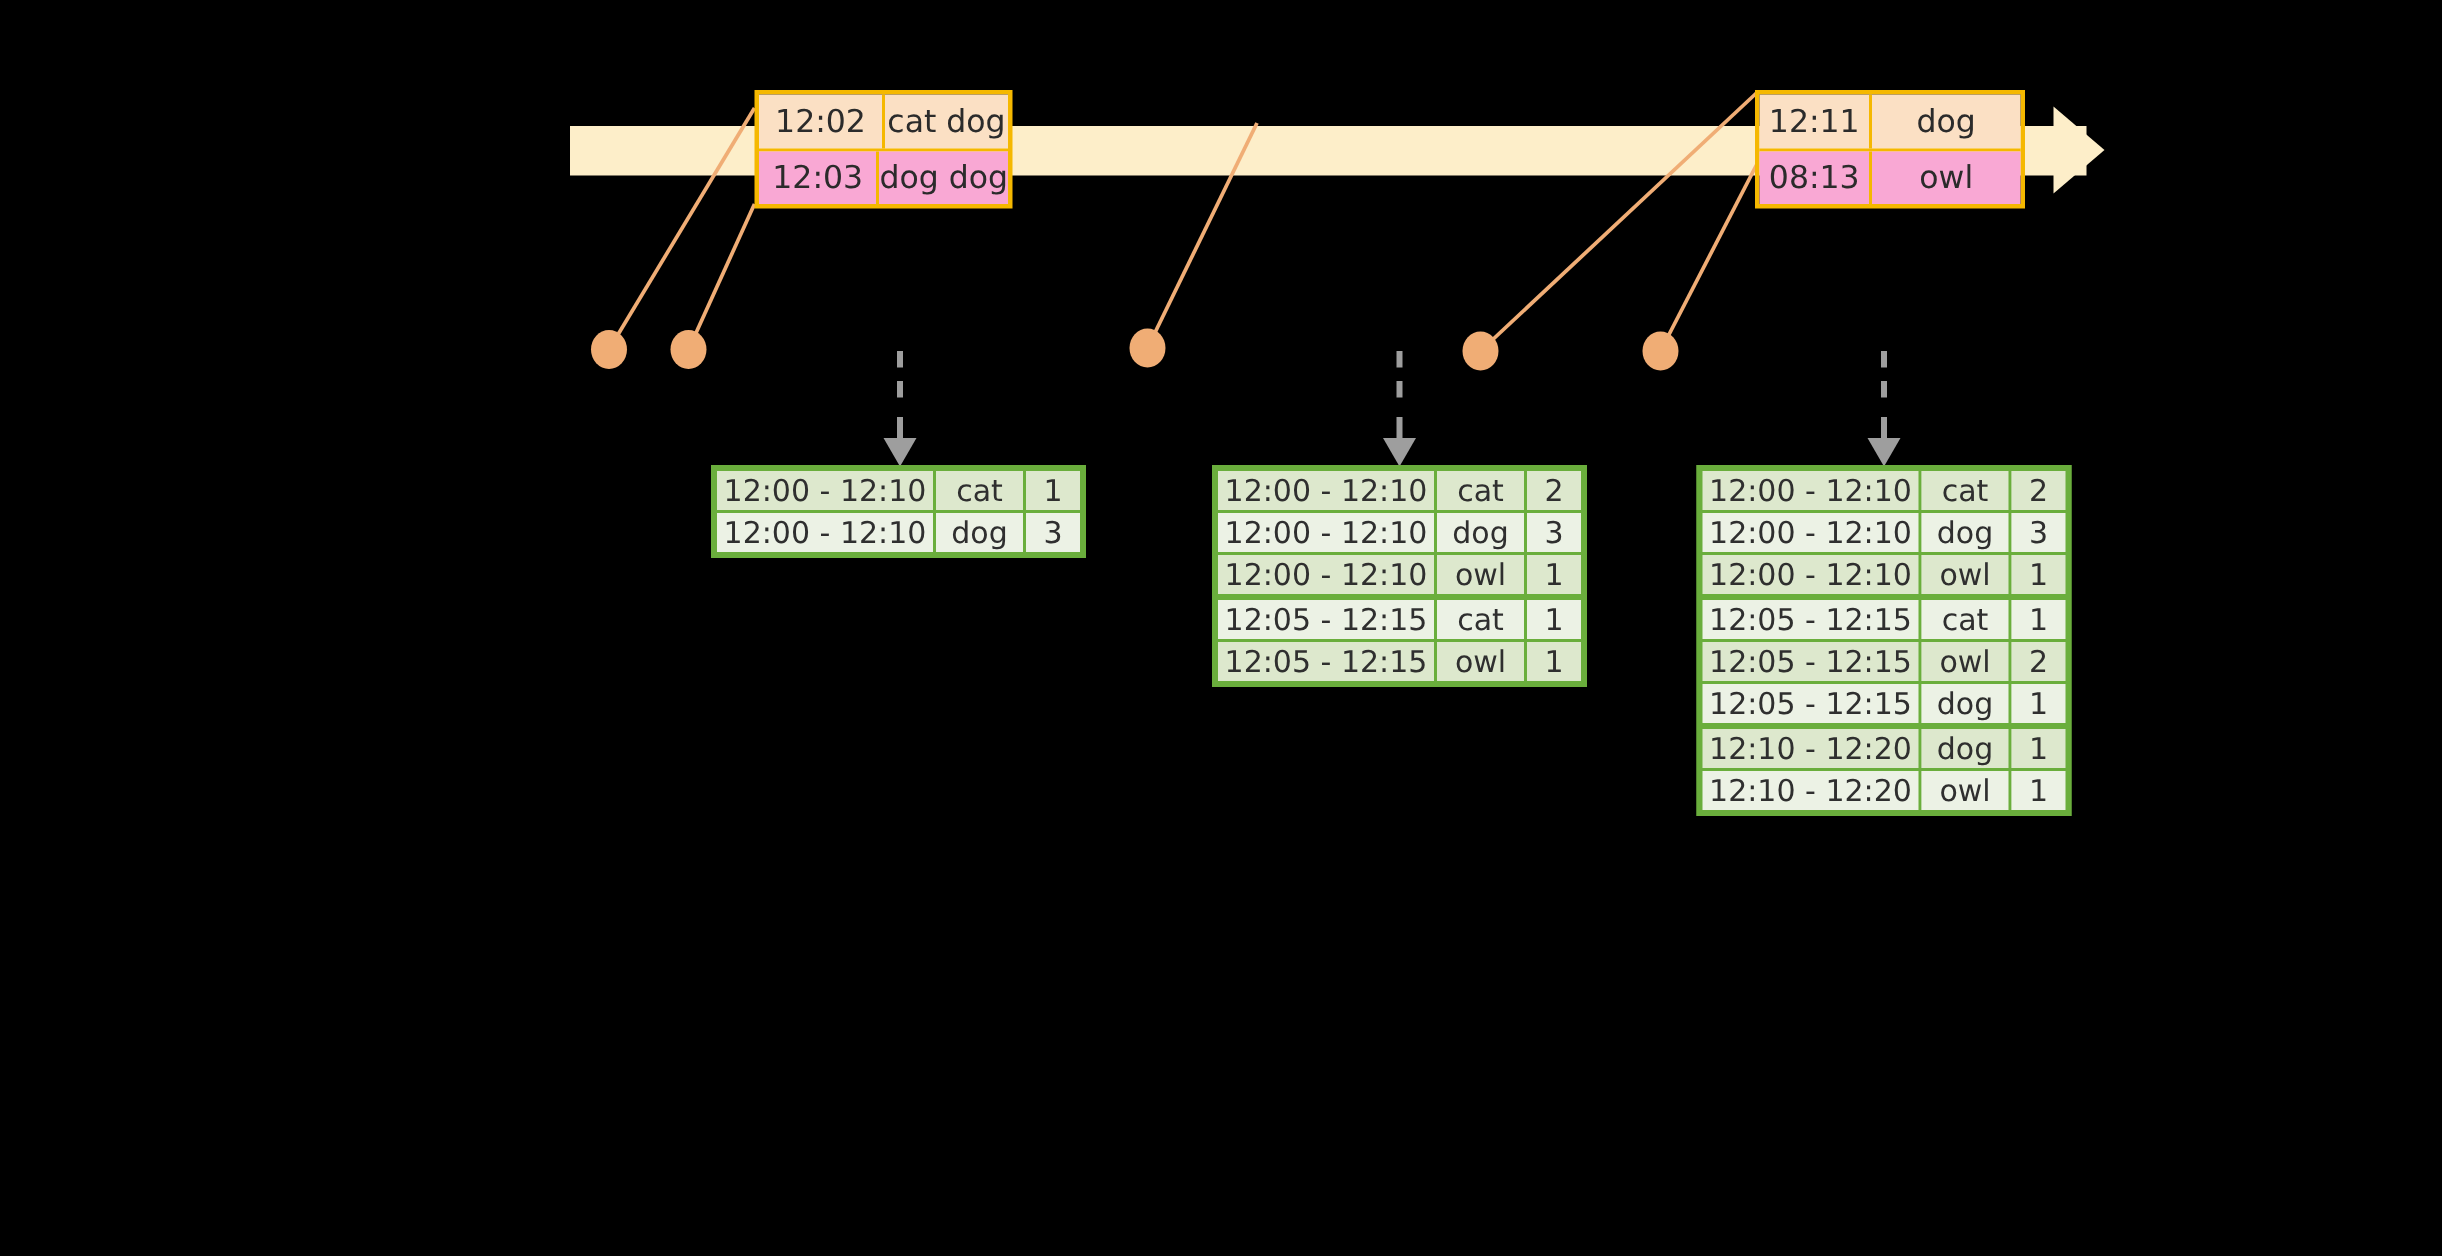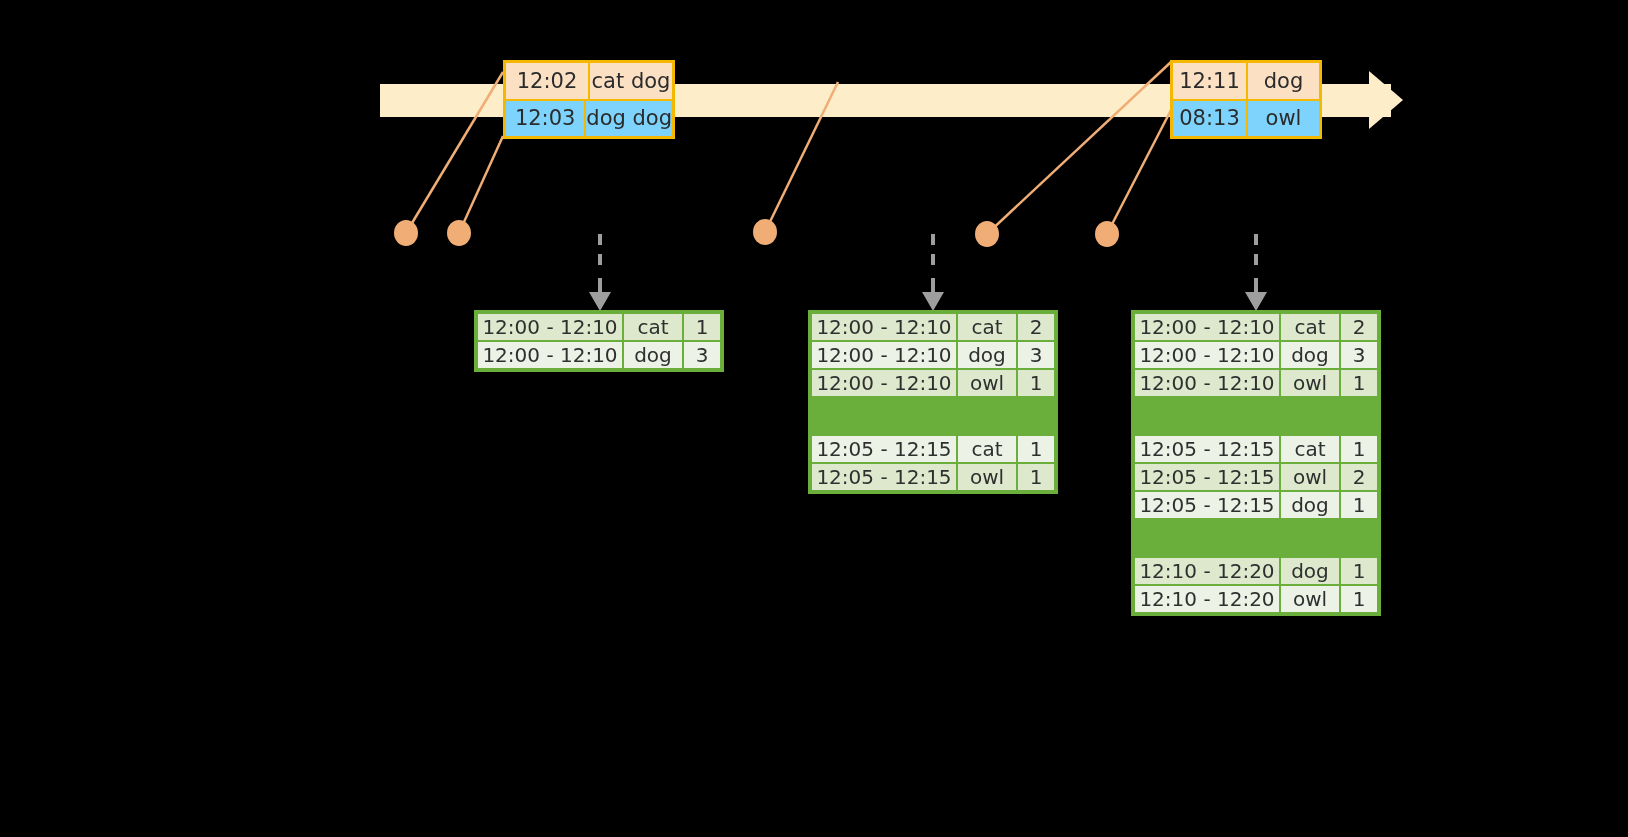--- a/index.html
+++ b/index.html
@@ -41,21 +41,21 @@
     flex-direction: column;
   }
   .evt-row {
     display: flex;
     flex: 1 1 0;
     min-height: 0;
   }
   .evt-row + .evt-row {
     border-top: 2px solid #f5b800;
   }
-  .evt-row.alt .evt-cell { background: #7dd3fc; text-align: center; }
+  .evt-row.alt .evt-cell { background: #f9a8d4; text-align: center; }
   .evt-cell {
     background: #fbe0c4;
     display: flex;
     align-items: center;
     justify-content: center;
     font-size: 21px;
     color: #2b2b2b;
     box-sizing: border-box;
     white-space: nowrap;
   }
@@ -85,21 +85,20 @@
     position: absolute;
     border: 4px solid #6aae3c;
     box-sizing: border-box;
     background: #6aae3c;
     display: flex;
     flex-direction: column;
     gap: 0;
   }
   .res-group + .res-group {
     border-top: 4px solid #6aae3c;
-    margin-top: 36px;
   }
   .res-row {
     display: flex;
     height: 26px;
   }
   .res-row + .res-row {
     border-top: 2px solid #6aae3c;
   }
   .res-row .res-cell {
     background: #dde8cd;
@@ -160,21 +159,21 @@
       <div class="evt-cell time" style="width:84px;">12:02</div>
       <div class="evt-cell words" style="flex:1;">cat dog</div>
     </div>
     <div class="evt-row alt">
       <div class="evt-cell time" style="width:84px;">12:03</div>
       <div class="evt-cell words" style="flex:1;">dog dog</div>
     </div>
   </div>
 
 
-  <div class="evt-box" style="left:1170px; top:60px; width:152px; height:79px;">
+  <div class="evt-box" style="left:1170px; top:60px; width:180px; height:79px;">
     <div class="evt-row">
       <div class="evt-cell time" style="width:75px;">12:11</div>
       <div class="evt-cell words" style="flex:1;">dog</div>
     </div>
     <div class="evt-row alt">
       <div class="evt-cell time" style="width:75px;">08:13</div>
       <div class="evt-cell words" style="flex:1;">owl</div>
     </div>
   </div>
 

